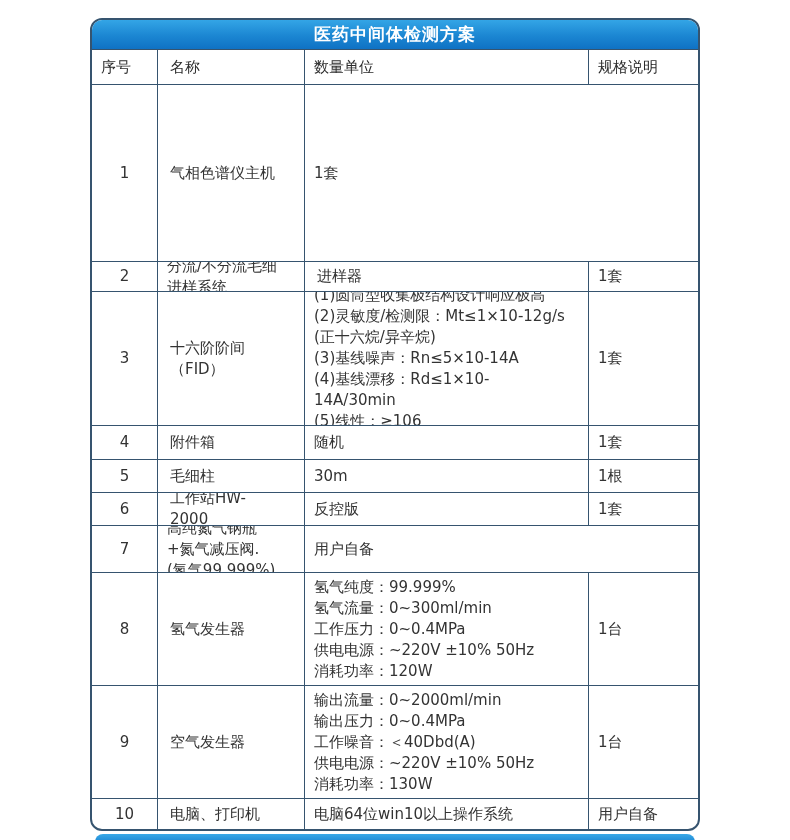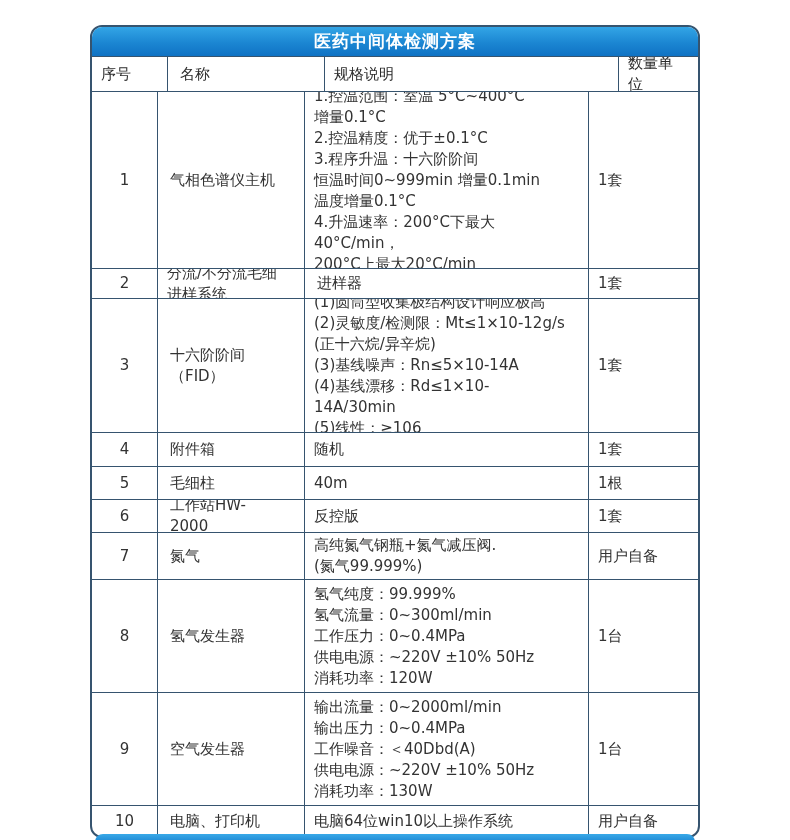--- a/index.html
+++ b/index.html
@@ -1,21 +1,21 @@
 <!DOCTYPE html>
 <html><head>
 <meta charset="utf-8">
 <style>
   html,body{margin:0;padding:0;}
   body{
     width:790px;height:840px;background:#ffffff;overflow:hidden;position:relative;
     font-family:"DejaVu Sans","Liberation Sans",sans-serif;
     -webkit-font-smoothing:antialiased;
   }
-  .sheet{position:absolute;left:90px;top:25px;width:610px;}
+  .sheet{position:absolute;left:90px;top:18px;width:610px;}
   .tbl{
     box-sizing:border-box;width:610px;
     border:2px solid #36546f;border-radius:12px;overflow:hidden;background:#fff;
   }
   .title-bar{
     height:29px;display:flex;align-items:center;justify-content:center;
     background:linear-gradient(180deg,#33a5e6 0%,#1b86d2 55%,#0f72c4 100%);
     color:#ffffff;font-size:17px;font-weight:bold;letter-spacing:1px;
   }
   .trow{display:grid;grid-template-columns:65px 147px 284px 1fr;border-top:1px solid #36546f;}
@@ -24,21 +24,21 @@
     font-size:15px;color:#333333;line-height:21px;
     border-left:1px solid #36546f;padding:4px 20px;
     overflow:hidden;
   }
   .cell:first-child{border-left:none;}
   .c-no{justify-content:center;padding:4px 2px;}
   .c-name{padding-left:12px;}
   .c-spec{white-space:pre-line;padding-left:9px;}
   .c-qty{padding-left:9px;}
   .head-row .cell{font-size:15px;color:#2b2b2b;}
-  .head-row{height:34px;gap:10px;}
+  .head-row{height:34px;}
   .head-row .c-no{justify-content:flex-start;padding-left:9px;}
   
   .r1{height:176px;} .r2{height:29px;} .r3{height:133px;} .r4{height:33px;}
   .r5{height:32px;} .r6{height:32px;} .r7{height:46px;} .r8{height:112px;}
   .r9{height:112px;} .r10{height:30px;}
   .next-bar{
     position:absolute;left:95px;top:834px;width:600px;height:8px;
     border-radius:8px 8px 0 0;
     background:linear-gradient(180deg,#39a9e8,#1e88d4);
   }
@@ -49,35 +49,27 @@
 <div class="sheet">
   <div class="tbl">
 
     <div class="title-bar">
       <span>医药中间体检测方案</span>
     </div>
 
     <div class="trow head-row">
       <div class="cell c-no">序号</div>
       <div class="cell c-name">名称</div>
+      <div class="cell c-qty">数量单位</div>
       <div class="cell c-spec">规格说明</div>
-      <div class="cell c-qty">数量单位</div>
     </div>
 
     <div class="trow r1">
       <div class="cell c-no">1</div>
       <div class="cell c-name">气相色谱仪主机</div>
-      <div class="cell c-spec">1.控温范围：室温 5°C~400°C
-增量0.1°C
-2.控温精度：优于±0.1°C
-3.程序升温：十六阶阶间
-恒温时间0~999min 增量0.1min
-温度增量0.1°C
-4.升温速率：200°C下最大40°C/min，
-200°C上最大20°C/min</div>
       <div class="cell c-qty">1套</div>
     </div>
 
     <div class="trow r2">
       <div class="cell c-no">2</div>
       <div class="cell c-spec">分流/不分流毛细进样系统</div>
       <div class="cell c-name">进样器</div>
       <div class="cell c-qty">1套</div>
     </div>
 
@@ -96,34 +88,33 @@
     <div class="trow r4">
       <div class="cell c-no">4</div>
       <div class="cell c-name">附件箱</div>
       <div class="cell c-spec">随机</div>
       <div class="cell c-qty">1套</div>
     </div>
 
     <div class="trow r5">
       <div class="cell c-no">5</div>
       <div class="cell c-name">毛细柱</div>
-      <div class="cell c-spec">40m</div>
+      <div class="cell c-spec">30m</div>
       <div class="cell c-qty">1根</div>
     </div>
 
     <div class="trow r6">
       <div class="cell c-no">6</div>
       <div class="cell c-name">工作站HW-2000</div>
       <div class="cell c-spec">反控版</div>
       <div class="cell c-qty">1套</div>
     </div>
 
     <div class="trow r7">
       <div class="cell c-no">7</div>
-      <div class="cell c-name">氮气</div>
       <div class="cell c-spec">高纯氮气钢瓶+氮气减压阀.
 (氮气99.999%)</div>
       <div class="cell c-qty">用户自备</div>
     </div>
 
     <div class="trow r8">
       <div class="cell c-no">8</div>
       <div class="cell c-name">氢气发生器</div>
       <div class="cell c-spec">氢气纯度：99.999%
 氢气流量：0~300ml/min

